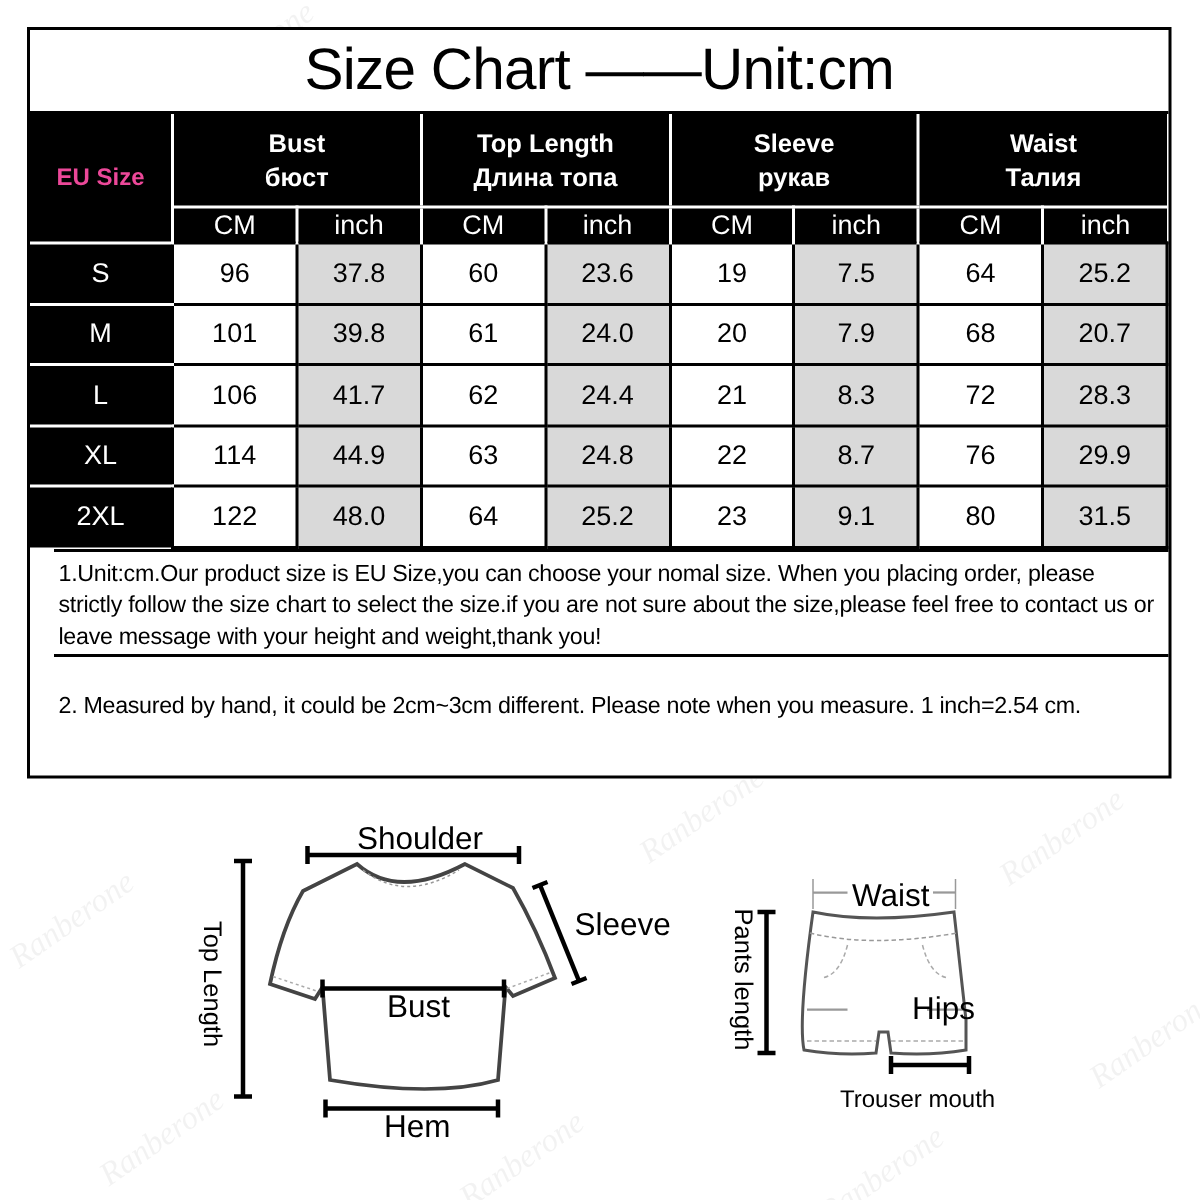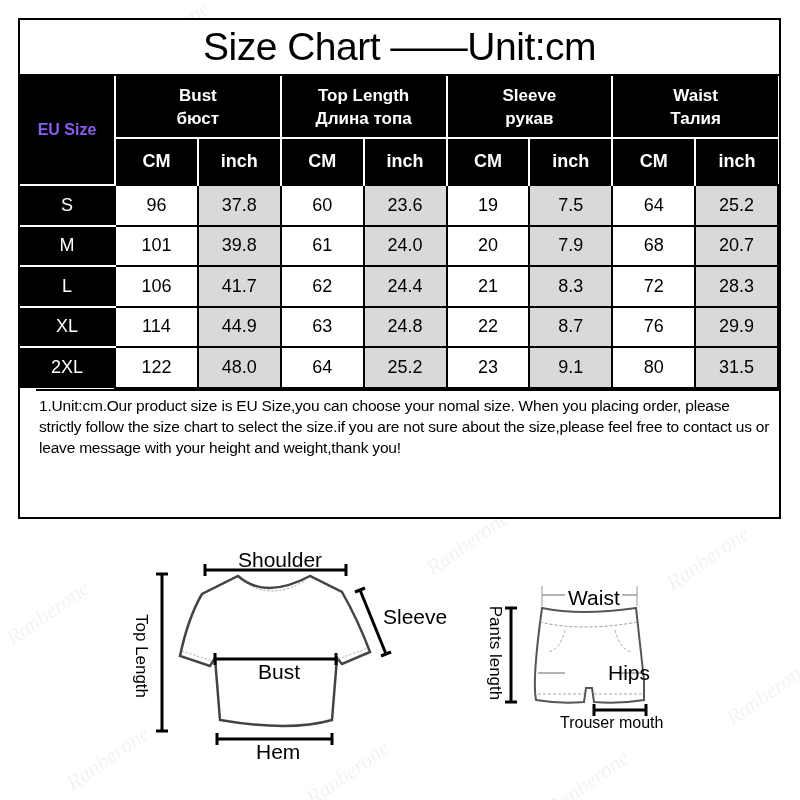--- a/index.html
+++ b/index.html
@@ -14,30 +14,30 @@
     height: 56px; display: flex; align-items: center; justify-content: center;
     font-size: 39px; letter-spacing: -0.5px; border-bottom: 2px solid #000;
   }
   table.sizes {
     border-collapse: collapse; width: 100%; table-layout: fixed;
   }
   table.sizes td, table.sizes th {
     text-align: center; vertical-align: middle; padding: 0;
   }
   th.eu {
-    width: 95px; background: #000; color: #8b5cf6; font-weight: bold; font-size: 16px;
+    width: 95px; background: #000; color: #ec4899; font-weight: bold; font-size: 16px;
     border-right: 2px solid #fff; border-bottom: 2px solid #fff;
   }
   th.group {
     background: #000; color: #fff; font-weight: bold; font-size: 17px; line-height: 23px;
     height: 62px; border-left: 2px solid #fff; border-bottom: 2px solid #fff;
   }
   th.group:first-of-type { border-left: none; }
   th.unit {
-    background: #000; color: #fff; font-weight: bold; font-size: 18px; height: 47px;
+    background: #000; color: #fff; font-weight: normal; font-size: 18px; height: 24px;
     border-left: 2px solid #fff;
   }
   th.unit.first { border-left: none; }
   td.size {
     background: #000; color: #fff; font-size: 18px; height: 40.5px;
     border-bottom: 2px solid #fff;
   }
   tr:last-child td.size { border-bottom: none; }
   td.cm, td.inch {
     font-size: 18px; border: 2px solid #000; height: 40.5px;
@@ -54,21 +54,21 @@
   .note2 { height: 68px; display: flex; align-items: center; }
 
   .watermark {
     position: absolute; font-family: "Liberation Serif", serif; font-style: italic;
     font-size: 22px; color: rgba(0,0,0,0.05); transform: rotate(-35deg); pointer-events: none;
   }
 
   
   .diagram { position: absolute; }
   .lbl { position: absolute; font-size: 21px; white-space: nowrap; }
-  .lbl.small { font-size: 16px; }
+  .lbl.small { font-size: 16px; margin-top: 11px; }
   .vert { position: absolute; font-size: 17px; white-space: nowrap; transform-origin: center center; }
 </style>
 </head>
 <body>
 
 <div class="watermark" style="left:120px;top:20px;">Ranberone</div>
 <div class="watermark" style="left:660px;top:40px;">Ranberone</div>
 <div class="watermark" style="left:260px;top:270px;">Ranberone</div>
 <div class="watermark" style="left:520px;top:310px;">Ranberone</div>
 <div class="watermark" style="left:420px;top:530px;">Ranberone</div>
@@ -178,20 +178,21 @@
         <td class="inch">25.2</td>
         <td class="cm">23</td>
         <td class="inch">9.1</td>
         <td class="cm">80</td>
         <td class="inch">31.5</td>
       </tr>
     </tbody>
   </table>
 
   <div class="note note1"> 1.Unit:cm.Our product size is EU Size,you can choose your nomal size. When you placing order, please strictly follow the size chart to select the size.if you are not sure about the size,please feel free to contact us or leave message with your height and weight,thank you!</div>
+  <div class="note note2">2. Measured by hand, it could be 2cm~3cm different. Please note when you measure. 1 inch=2.54 cm.</div>
 </div>
 
 <div class="diagram" style="left:120px;top:540px;width:340px;height:230px;">
   <svg width="340" height="230" viewBox="0 0 340 230" style="position:absolute;left:0;top:0;">
 
     <path d="M118,36 Q145,60 190,36 L222,52 Q238,80 250,112 L222,124 L217,118 L212,180 Q170,192 100,180 L95,118 L90,126 L60,116 Q68,78 82,54 Z" fill="#fff" stroke="#444" stroke-width="2.5"></path>
     <path d="M122,40 Q150,62 186,40" fill="none" stroke="#999" stroke-width="1" stroke-dasharray="2,2"></path>
     <path d="M62,111 L92,121" fill="none" stroke="#aaa" stroke-width="1" stroke-dasharray="2,2"></path>
     <path d="M218,119 L248,108" fill="none" stroke="#aaa" stroke-width="1" stroke-dasharray="2,2"></path>
 

